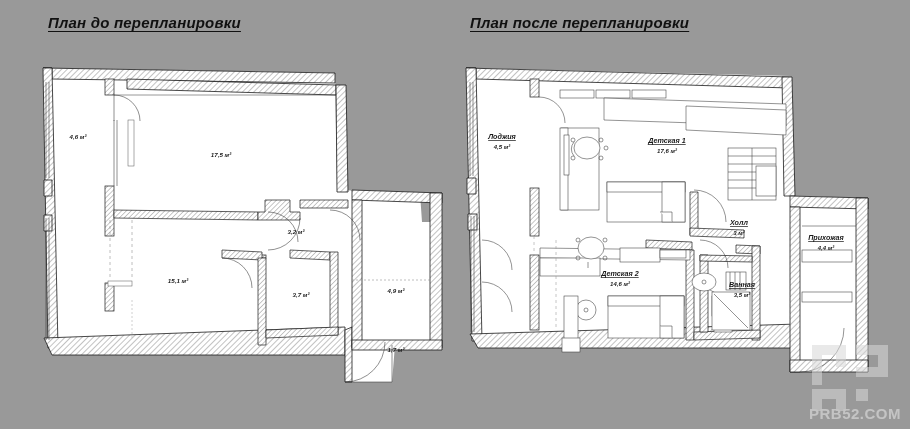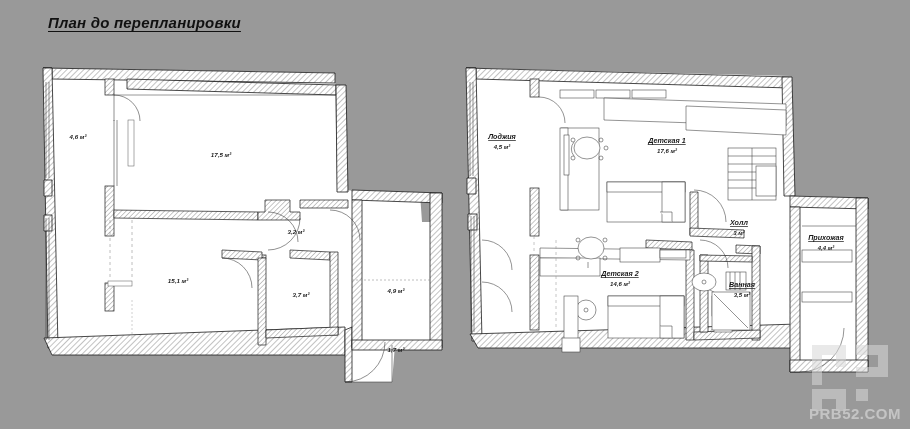--- a/index.html
+++ b/index.html
@@ -62,20 +62,21 @@
     fill: #e8e8e8;
     letter-spacing: 0.5px;
   }
 </style>
 </head>
 <body>
 
 <div id="root">
 
   <div class="plan-title" id="title-before">План до перепланировки</div>
+  <div class="plan-title" id="title-after">План после перепланировки</div>
 
   <svg class="plan-svg" width="910" height="429" viewBox="0 0 910 429">
     <defs>
       <pattern id="hatch" width="4" height="4" patternTransform="rotate(45)" patternUnits="userSpaceOnUse">
         <rect width="4" height="4" fill="#ffffff"></rect>
         <line x1="0" y1="0" x2="0" y2="4" stroke="#777777" stroke-width="0.9"></line>
       </pattern>
       <pattern id="hatch2" width="3.4" height="3.4" patternTransform="rotate(45)" patternUnits="userSpaceOnUse">
         <rect width="3.4" height="3.4" fill="#ffffff"></rect>
         <line x1="0" y1="0" x2="0" y2="3.4" stroke="#7a7a7a" stroke-width="0.85"></line>

